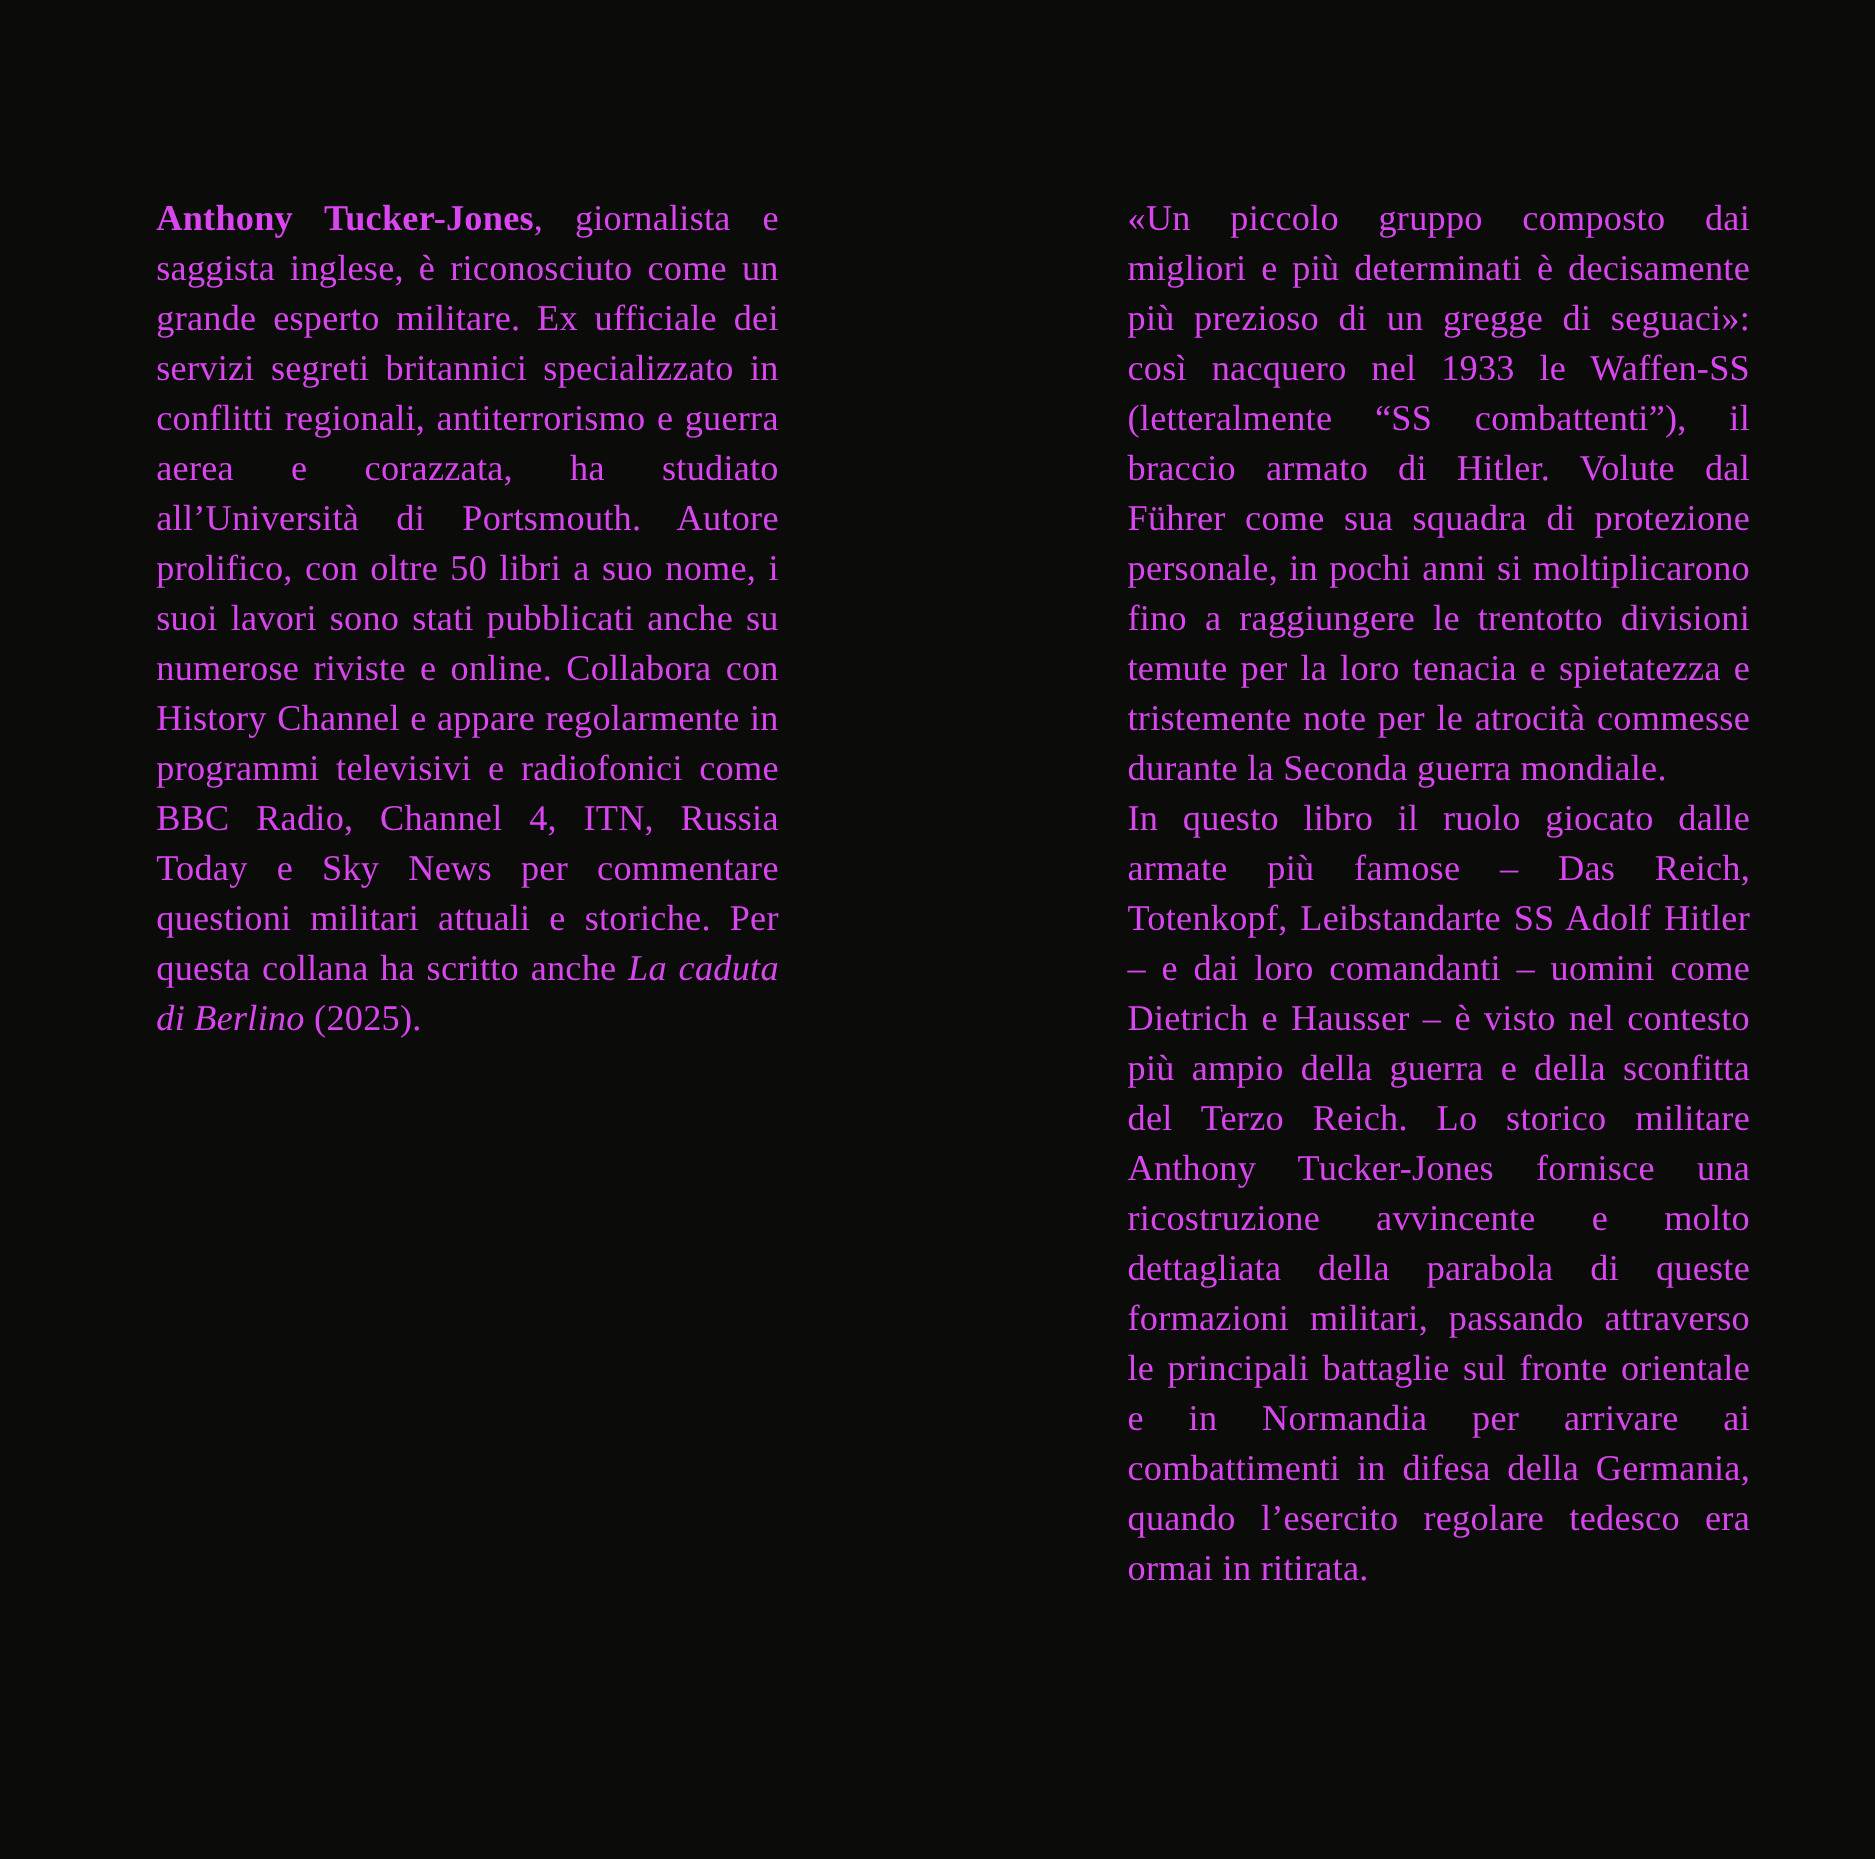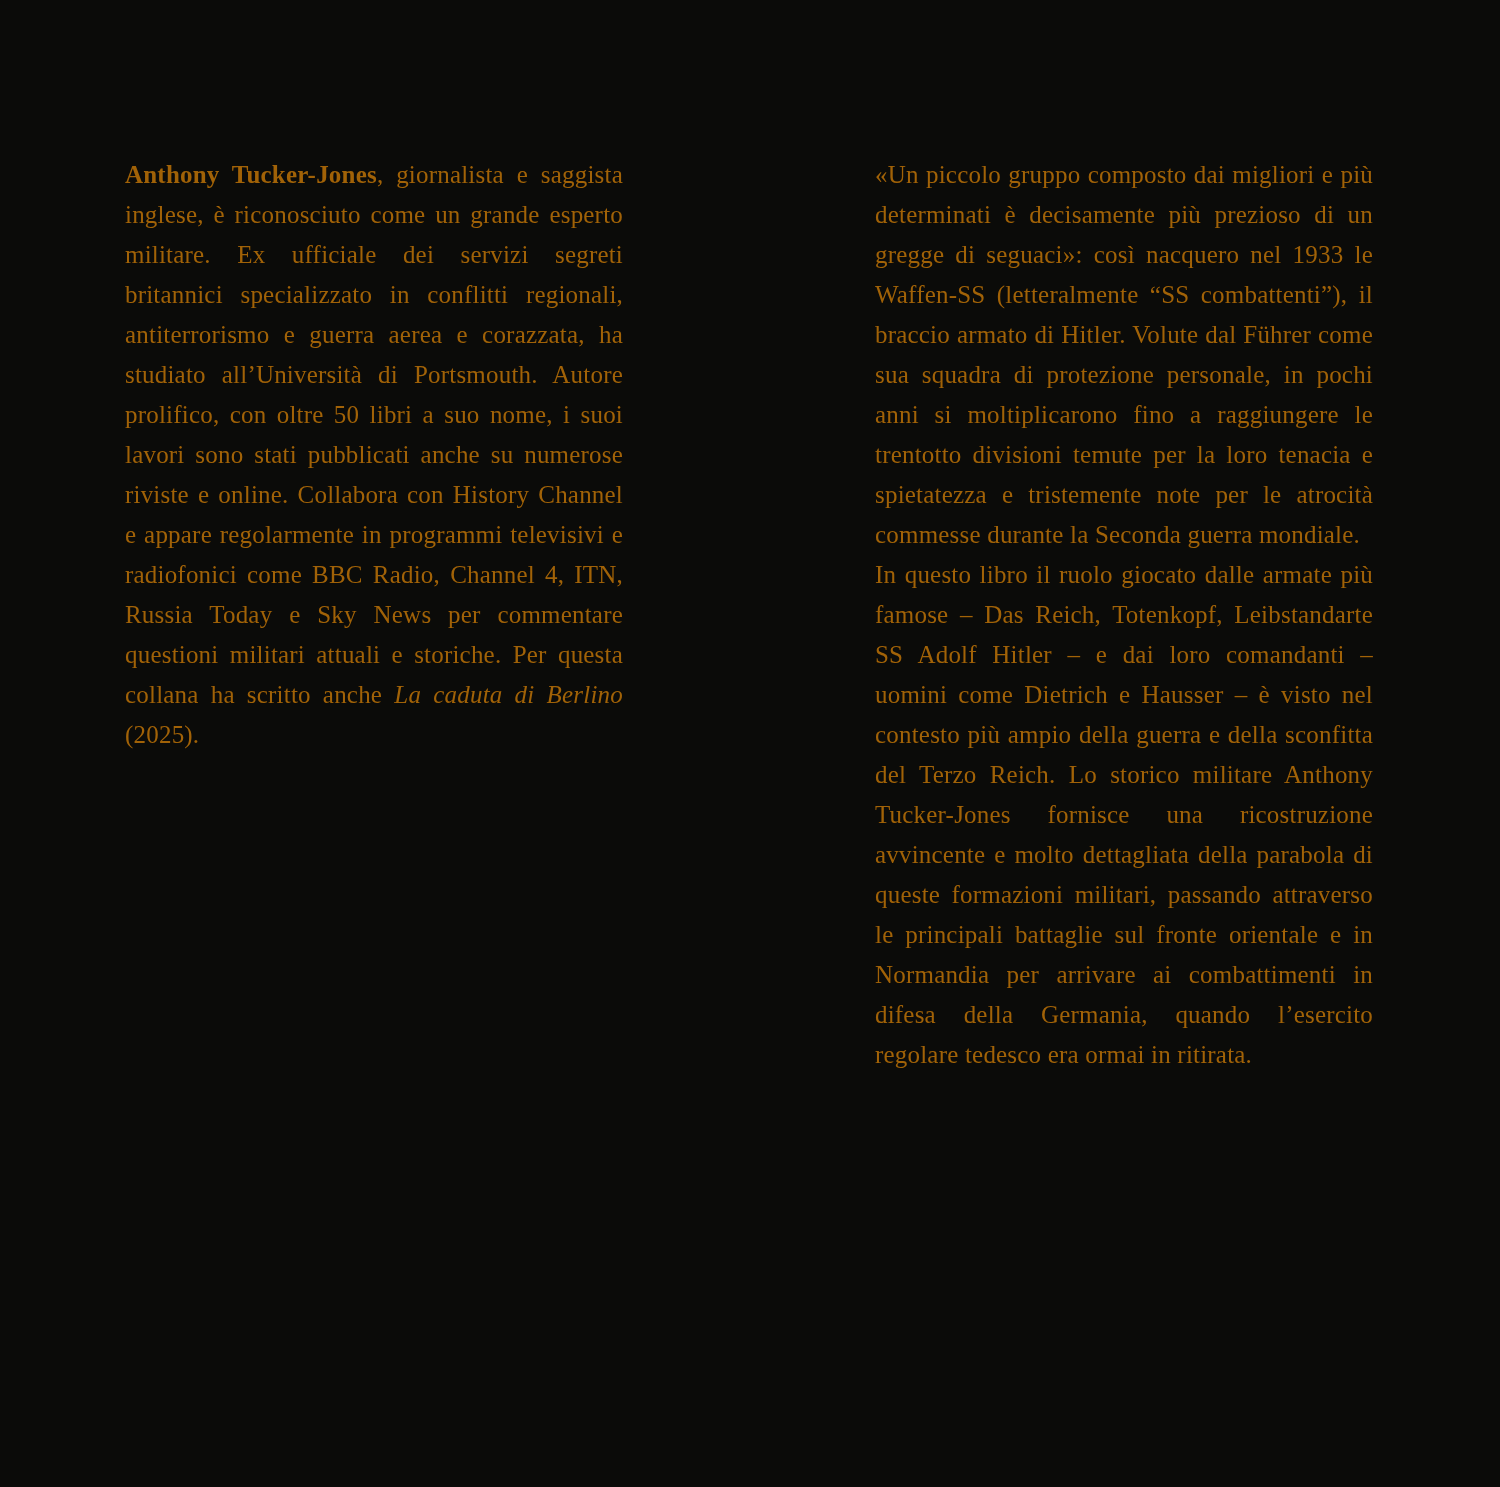--- a/index.html
+++ b/index.html
@@ -15,32 +15,32 @@
   .spread {
     position: relative;
     width: 1500px;
     height: 1487px;
     background: #0b0b09;
   }
   .col {
     position: absolute;
     top: 155px;
     width: 498px;
-    color: #a16207;
+    color: #d946ef;
     font-family: "Liberation Serif", "DejaVu Serif", serif;
-    font-size: 25px;
+    font-size: 29px;
     line-height: 40px;
     text-align: justify;
     letter-spacing: 0.2px;
   }
   .col-left {
     left: 125px;
   }
   .col-right {
-    left: 875px;
+    left: 902px;
   }
   .col p {
     margin: 0;
     padding: 0;
   }
   .author-name {
     font-weight: bold;
   }
   .book-title {
     font-style: italic;

